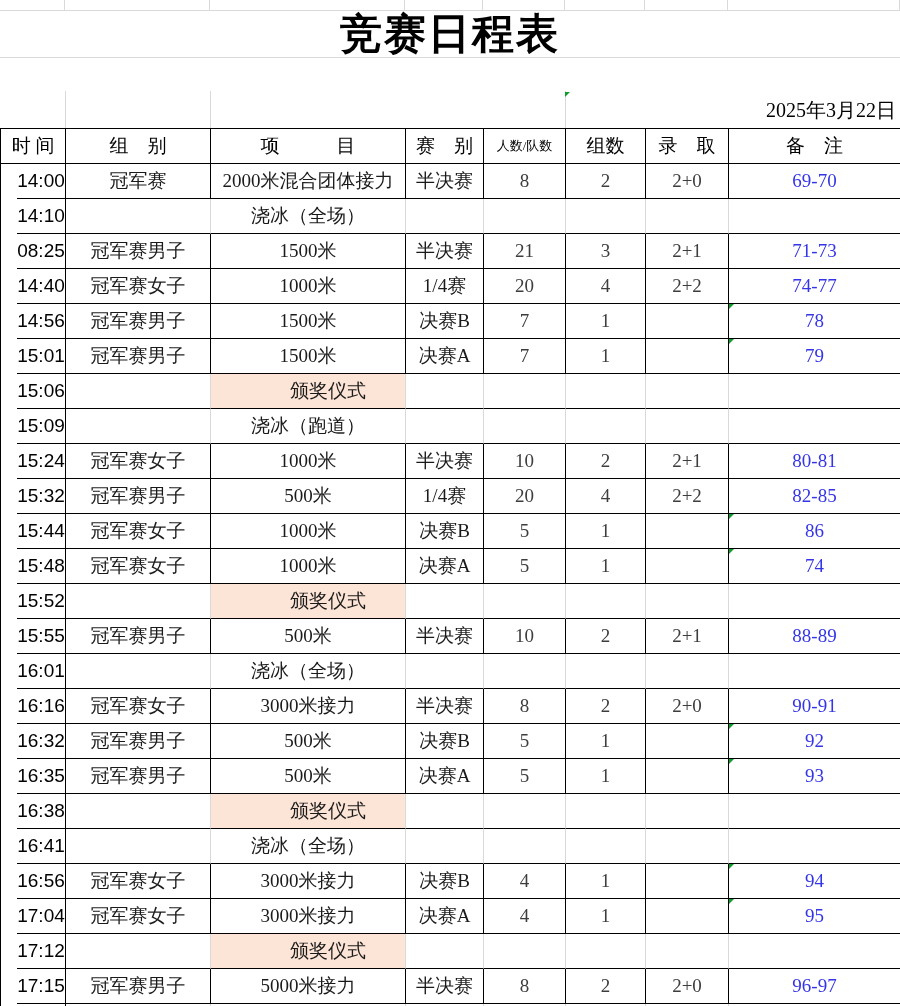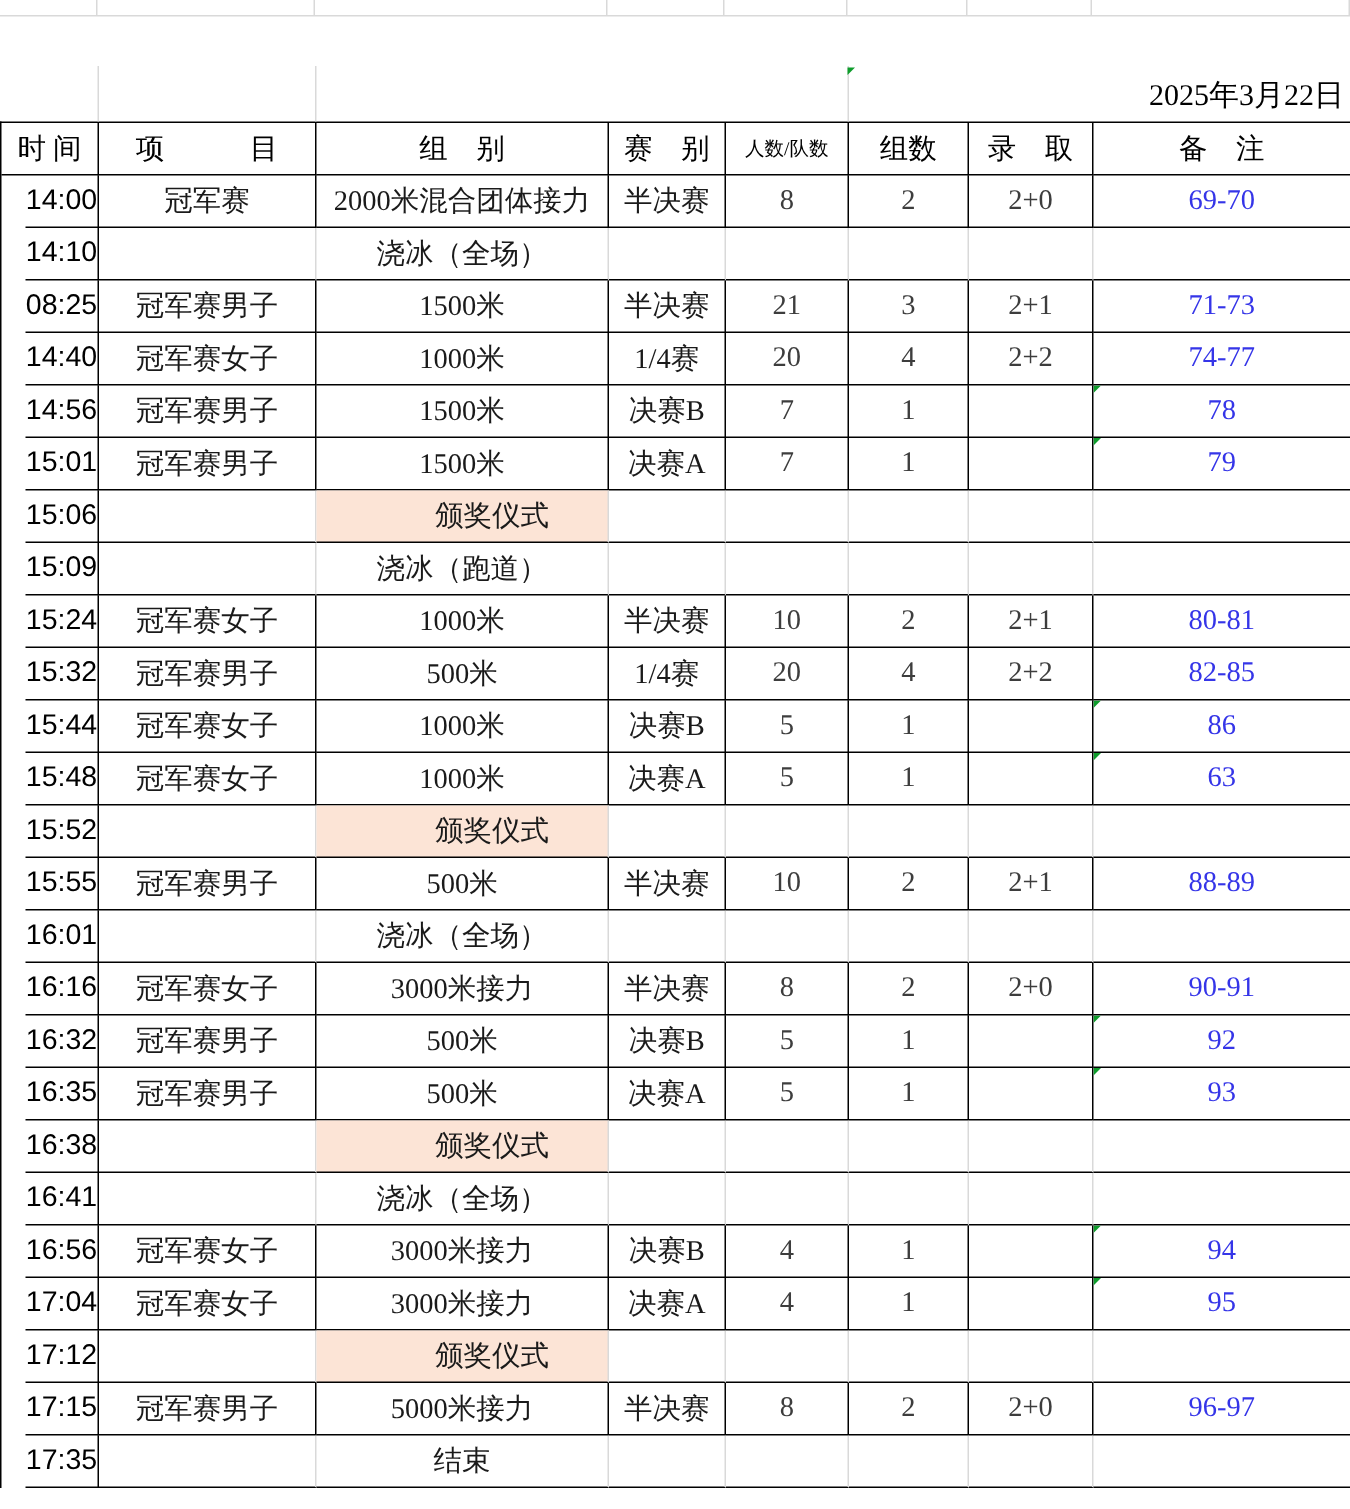--- a/index.html
+++ b/index.html
@@ -65,33 +65,36 @@
     <div style="width:65px"></div>
     <div style="width:145px"></div>
     <div style="width:195px"></div>
     <div style="width:78px"></div>
     <div style="width:82px"></div>
     <div style="width:80px"></div>
     <div style="width:83px"></div>
     <div style="flex:1"></div>
   </div>
 
+  <div class="title-row">
+    <span class="t">竞赛日程表</span>
+  </div>
 
   <div class="date-row">
     <span class="vline" style="left:65px"></span>
     <span class="vline" style="left:210px"></span>
     <span class="vline" style="left:565px"></span>
     <span class="gmark" style="left:565px;top:1px"></span>
     <span class="d">2025年3月22日</span>
   </div>
 
   <div class="tbl" id="tbl">
     <div class="cell hdr">时 间</div>
+    <div class="cell hdr">组　别</div>
     <div class="cell hdr">项　　　目</div>
-    <div class="cell hdr">组　别</div>
     <div class="cell hdr">赛　别</div>
     <div class="cell hdr small">人数/队数</div>
     <div class="cell hdr">组数</div>
     <div class="cell hdr">录　取</div>
     <div class="cell hdr">备　注</div>
 
     <div class="row">
       <div class="cell c-time">14:00</div>
       <div class="cell c-group">冠军赛</div>
       <div class="cell c-event">2000米混合团体接力</div>
@@ -213,21 +216,21 @@
     </div>
 
     <div class="row">
       <div class="cell c-time">15:48</div>
       <div class="cell c-group">冠军赛女子</div>
       <div class="cell c-event">1000米</div>
       <div class="cell c-race">决赛A</div>
       <div class="cell c-count">5</div>
       <div class="cell c-gnum">1</div>
       <div class="cell c-qual"></div>
-      <div class="cell c-note has-marker">63</div>
+      <div class="cell c-note has-marker">74</div>
     </div>
 
     <div class="row special">
       <div class="cell c-time">15:52</div>
       <div class="cell c-group"></div>
       <div class="cell c-event highlight">颁奖仪式</div>
       <div class="cell c-race"></div>
       <div class="cell c-count"></div>
       <div class="cell c-gnum"></div>
       <div class="cell c-qual"></div>

